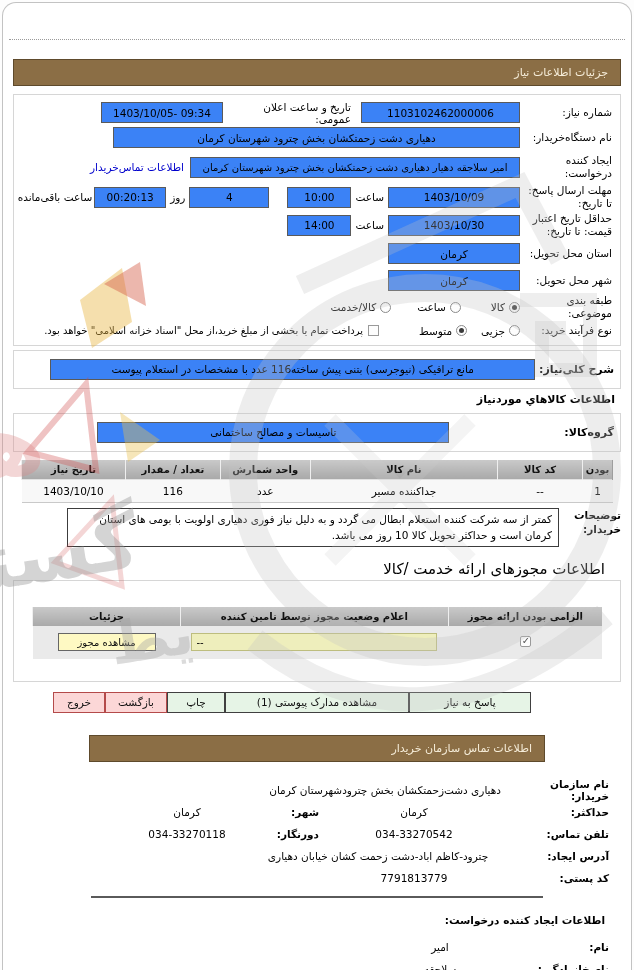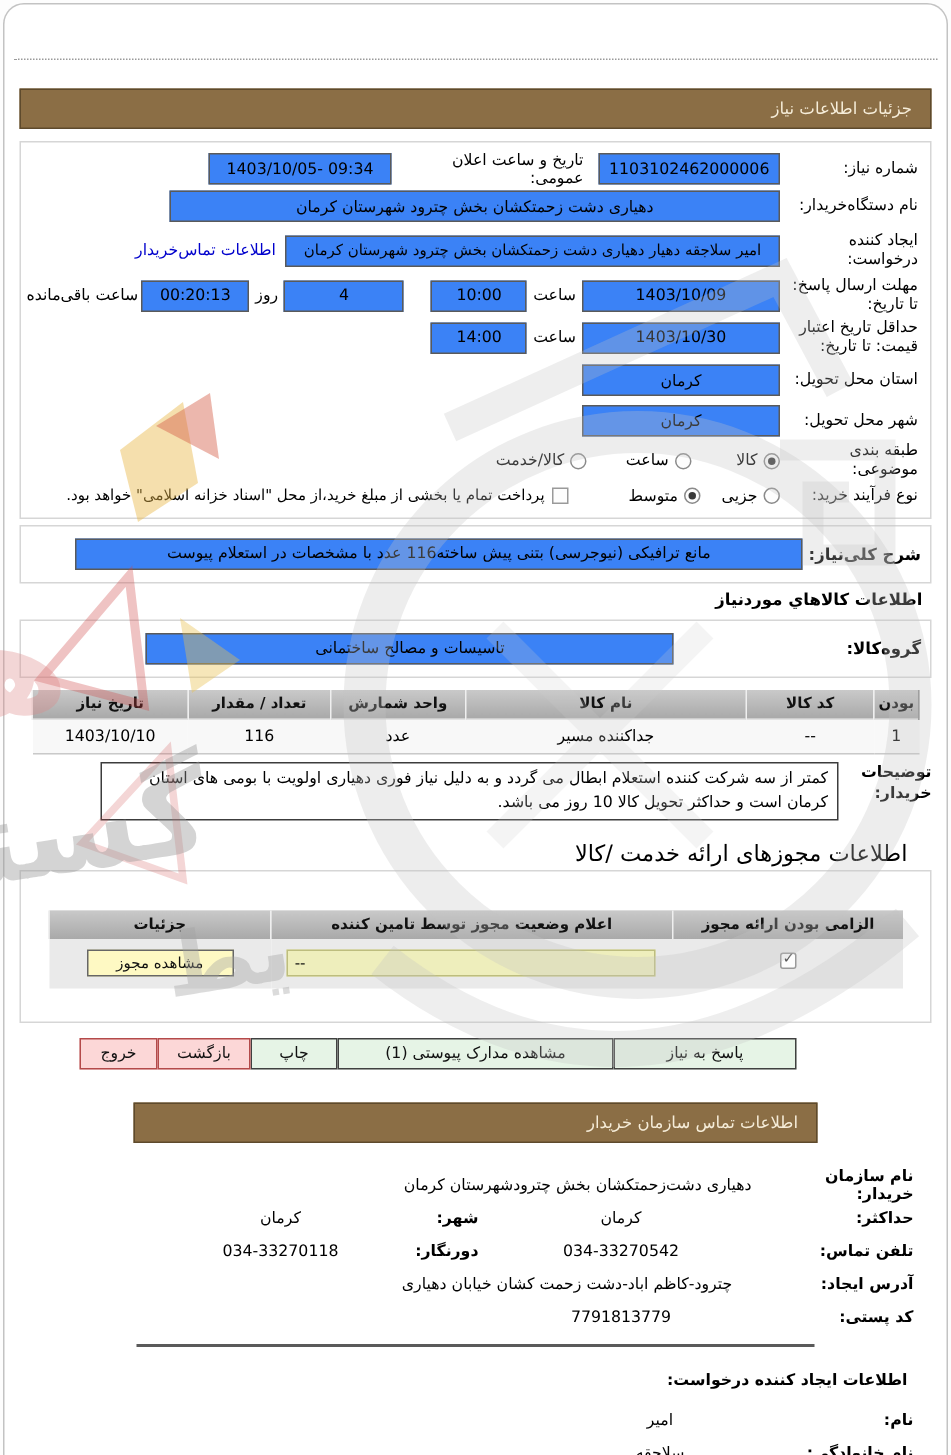--- a/index.html
+++ b/index.html
@@ -113,21 +113,21 @@
 <div class="card">
   <div class="dotted"></div>
 
   <div class="brown-bar bar1">
     <span>جزئیات اطلاعات نیاز</span>
   </div>
 
   <div class="panel main-panel">
     <div class="frow">
       <span class="flabel">شماره نیاز:</span>
-      <div class="ibox ltr" style="width:121px">1103102462000006</div>
+      <div class="ibox ltr" style="width:159px">1103102462000006</div>
       <span class="sm-lbl" style="width:124px;margin-right:10px">تاریخ و ساعت اعلان عمومی:</span>
       <div class="ibox ltr" style="width:122px">1403/10/05- 09:34</div>
     </div>
 
     <div class="frow">
       <span class="flabel">نام دستگاه‌خریدار:</span>
       <div class="ibox" style="width:407px">دهیاری دشت  زحمتکشان بخش چترود  شهرستان کرمان</div>
     </div>
 
     <div class="frow" style="min-height:34px">

